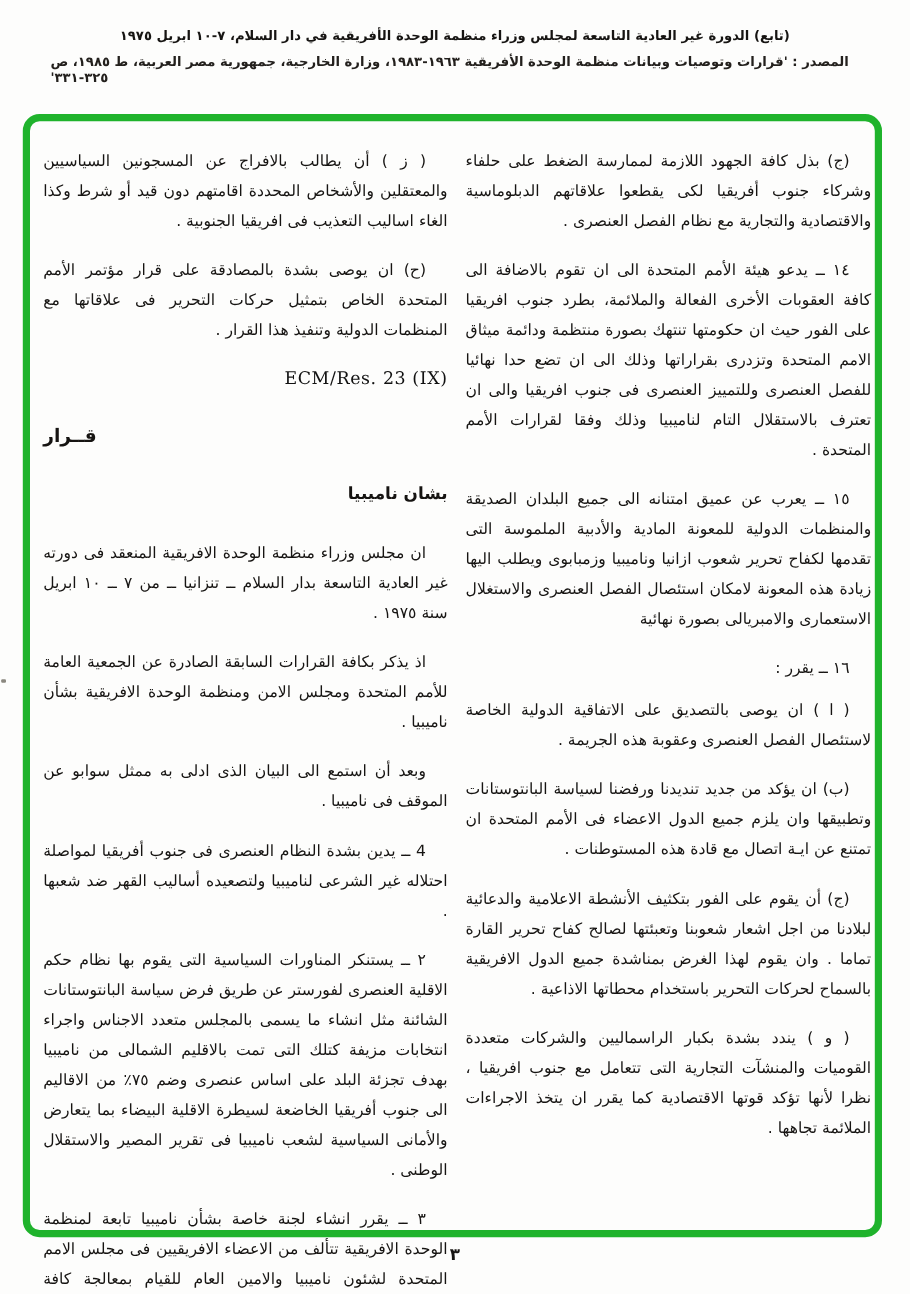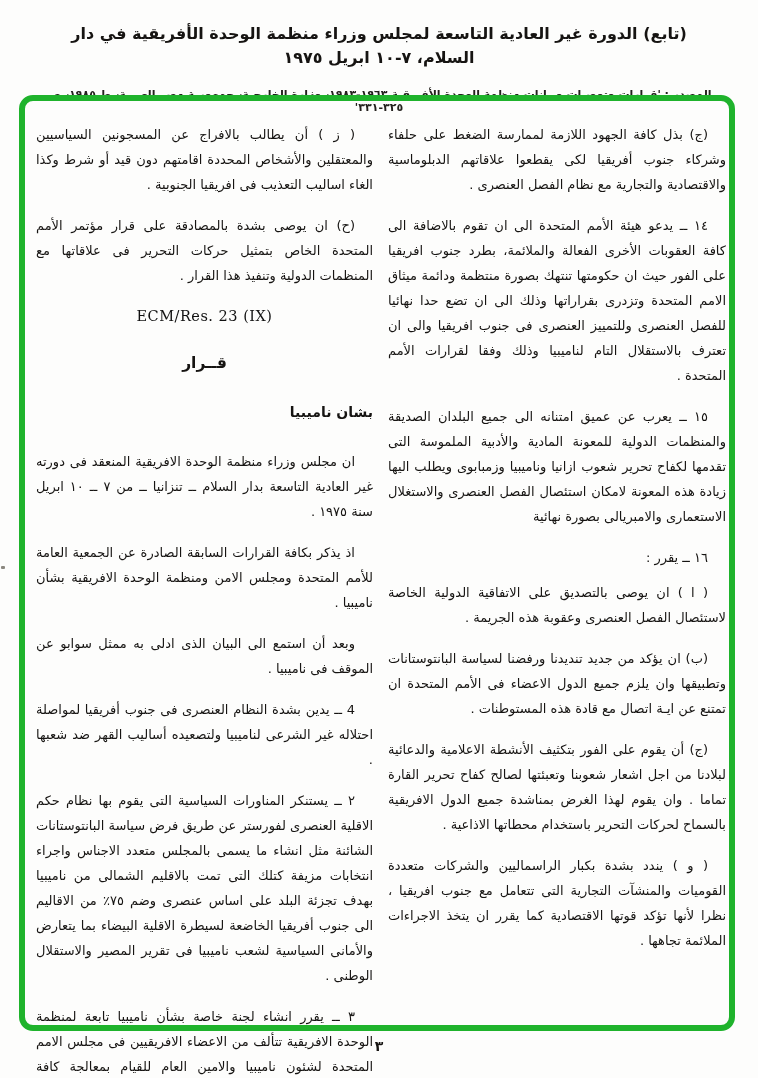--- a/index.html
+++ b/index.html
@@ -9,53 +9,53 @@
     font-family:"DejaVu Sans",sans-serif;
     color:#161412;
     overflow:hidden;
   }
   
   .header{
     position:absolute;top:22px;left:42px;right:42px;
     direction:rtl;text-align:center;
   }
   .header-title{
-    font-size:16px;font-weight:bold;line-height:1.5;
+    font-size:11px;font-weight:bold;line-height:1.5;
     letter-spacing:0.2px;
   }
   .header-source{
-    margin-top:18px;font-size:11px;font-weight:bold;color:#23201d;
-    text-align:center;
+    margin-top:6px;font-size:11px;font-weight:bold;color:#23201d;
+    text-align:left;
   }
   
   .frame{
     position:absolute;left:19px;top:95px;width:716px;height:936px;
     box-sizing:border-box;
     border:6px solid #1fb32c;border-radius:14px;
     background:transparent;
   }
   
   .col{
     position:absolute;top:122px;
     direction:rtl;
     font-size:13px;line-height:25px;
     text-align:justify;
   }
   .col p{margin:0 0 16px;text-indent:18px;}
   .col p.tight{margin-bottom:10px;}
   .col-right{left:388px;width:338px;}
   .col-left{left:36px;width:337px;}
   .res-code{
-    direction:ltr;text-align:center;
+    direction:ltr;text-align:right;
     font-family:"DejaVu Serif",serif;
     font-size:14.5px;letter-spacing:0.5px;
     margin:14px 0 22px;color:#111;
   }
   .res-title{
-    text-align:center;font-weight:bold;font-size:15.5px;
+    text-align:left;font-weight:bold;font-size:15.5px;
     margin:0 0 24px;letter-spacing:1px;
   }
   .res-subtitle{
     font-weight:bold;font-size:14px;
     margin:0 0 24px;
   }
   
   .page-number{
     position:absolute;left:0;right:0;top:1038px;
     text-align:center;font-size:14px;font-weight:bold;

